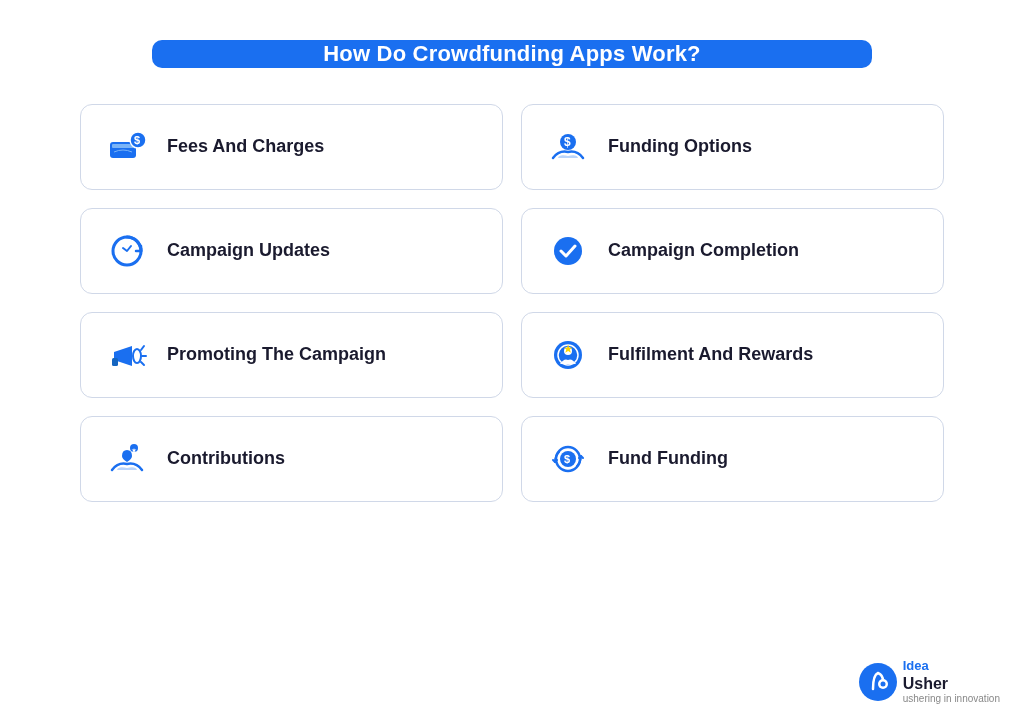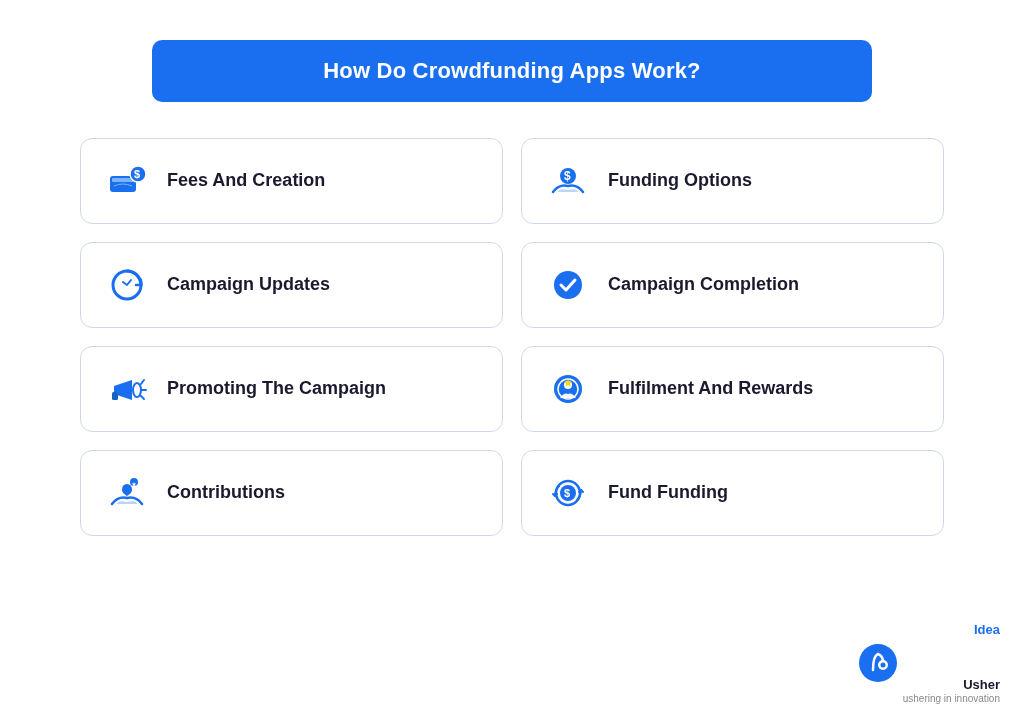--- a/index.html
+++ b/index.html
@@ -10,21 +10,21 @@
       min-height: 721px;
       display: flex;
       flex-direction: column;
       align-items: center;
       padding: 40px 80px 40px 80px;
     }
 
     .header-banner {
       background: #1a6ff0;
       border-radius: 10px;
-      padding: 18px 60px;
+      padding: 1px 60px;
       margin-bottom: 36px;
       width: 100%;
       max-width: 720px;
       text-align: center;
     }
 
     .header-title {
       color: #ffffff;
       font-size: 22px;
       font-weight: 800;
@@ -77,21 +77,21 @@
   <div class="card">
     <div class="card-icon">
       <svg width="46" height="46" viewBox="0 0 46 46" fill="none">
         <rect x="6" y="18" width="26" height="16" rx="3" fill="#1a6ff0"></rect>
         <rect x="8" y="20" width="22" height="4" rx="1" fill="#7ab4f7"></rect>
         <circle cx="34" cy="16" r="8" fill="#1a6ff0" stroke="#fff" stroke-width="1.5"></circle>
         <text x="30" y="20" font-size="11" fill="#fff" font-weight="bold">$</text>
         <path d="M10 28 Q19 24 28 28" stroke="#7ab4f7" stroke-width="1" fill="none"></path>
       </svg>
     </div>
-    <span class="card-label">Fees And Creation</span>
+    <span class="card-label">Fees And Charges</span>
   </div>
 
   <div class="card">
     <div class="card-icon">
       <svg width="46" height="46" viewBox="0 0 46 46" fill="none">
         <path d="M8 34 Q14 26 23 28 Q32 26 38 34" stroke="#1a6ff0" stroke-width="2.5" fill="none" stroke-linecap="round"></path>
         <path d="M13 34 Q14 30 23 32 Q32 30 33 34" fill="#1a6ff0" opacity="0.3"></path>
         <circle cx="23" cy="18" r="8" fill="#1a6ff0"></circle>
         <text x="19" y="22" font-size="12" fill="#fff" font-weight="bold">$</text>
       </svg>
@@ -180,18 +180,18 @@
 
 </div>
 
 <div style="position:fixed; bottom:16px; right:24px; display:flex; align-items:center; gap:6px;">
   <svg width="38" height="38" viewBox="0 0 38 38">
     <circle cx="19" cy="19" r="19" fill="#1a6ff0"></circle>
     <path d="M14 26 Q14 12 19 10 Q24 12 24 18" stroke="#fff" stroke-width="2.5" fill="none" stroke-linecap="round"></path>
     <circle cx="24" cy="21" r="5" fill="#fff"></circle>
     <circle cx="24" cy="21" r="2.5" fill="#1a6ff0"></circle>
   </svg>
-  <div style="display:flex;flex-direction:column;line-height:1.2;text-align:right;">
+  <div style="display:flex;flex-direction:column;line-height:1.2;">
     <span style="font-size:13px;font-weight:800;color:#1a6ff0;">Idea</span>
-    <span style="font-size:13px;font-weight:800;color:#1a1a2e;margin-top:40px;">Usher</span>
+    <span style="font-size:16px;font-weight:800;color:#1a1a2e;">Usher</span>
     <span style="font-size:10px;color:#888;font-weight:400;">ushering in innovation</span>
   </div>
 </div>
 
 </body></html>

